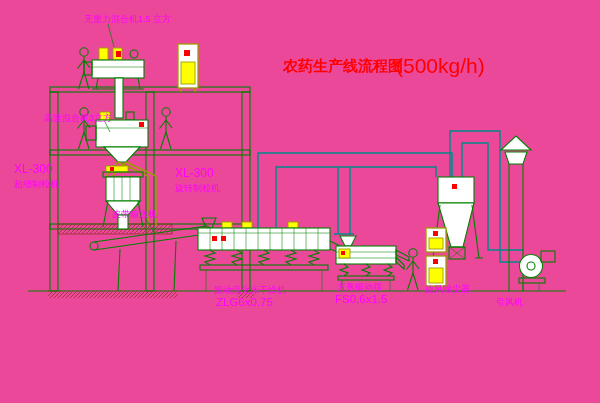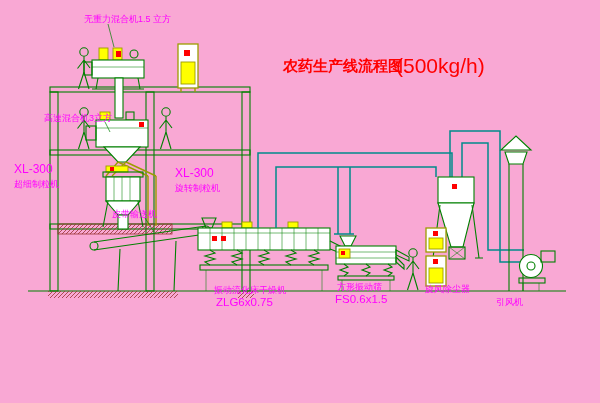--- a/index.html
+++ b/index.html
@@ -1,16 +1,16 @@
 <!DOCTYPE html>
 <html><head>
 <meta charset="utf-8">
 <style>
   html,body{margin:0;padding:0;background:#ffffff;}
-  .screen{position:relative;width:600px;height:403px;background:#f9a8d4;overflow:hidden;
+  .screen{position:relative;width:600px;height:403px;background:#ec4899;overflow:hidden;
           font-family:"Liberation Sans",sans-serif;}
   svg text{font-family:"Liberation Sans",sans-serif;}
   .g{stroke:#008000;fill:none;stroke-width:1.1;}
   .gf{stroke:#008000;fill:#ffffff;stroke-width:1.1;}
   .gthin{stroke:#008000;fill:none;stroke-width:0.55;}
   .olv{stroke:#9c9c00;fill:none;stroke-width:1.4;}
   .olvf{stroke:#9c9c00;fill:#ffffff;stroke-width:1.3;}
   .yfill{fill:#ffff00;stroke:#9c9c00;stroke-width:0.9;}
   .rdot{fill:#ff0000;stroke:none;}
   .teal{stroke:#008b8b;fill:none;stroke-width:1.5;}

